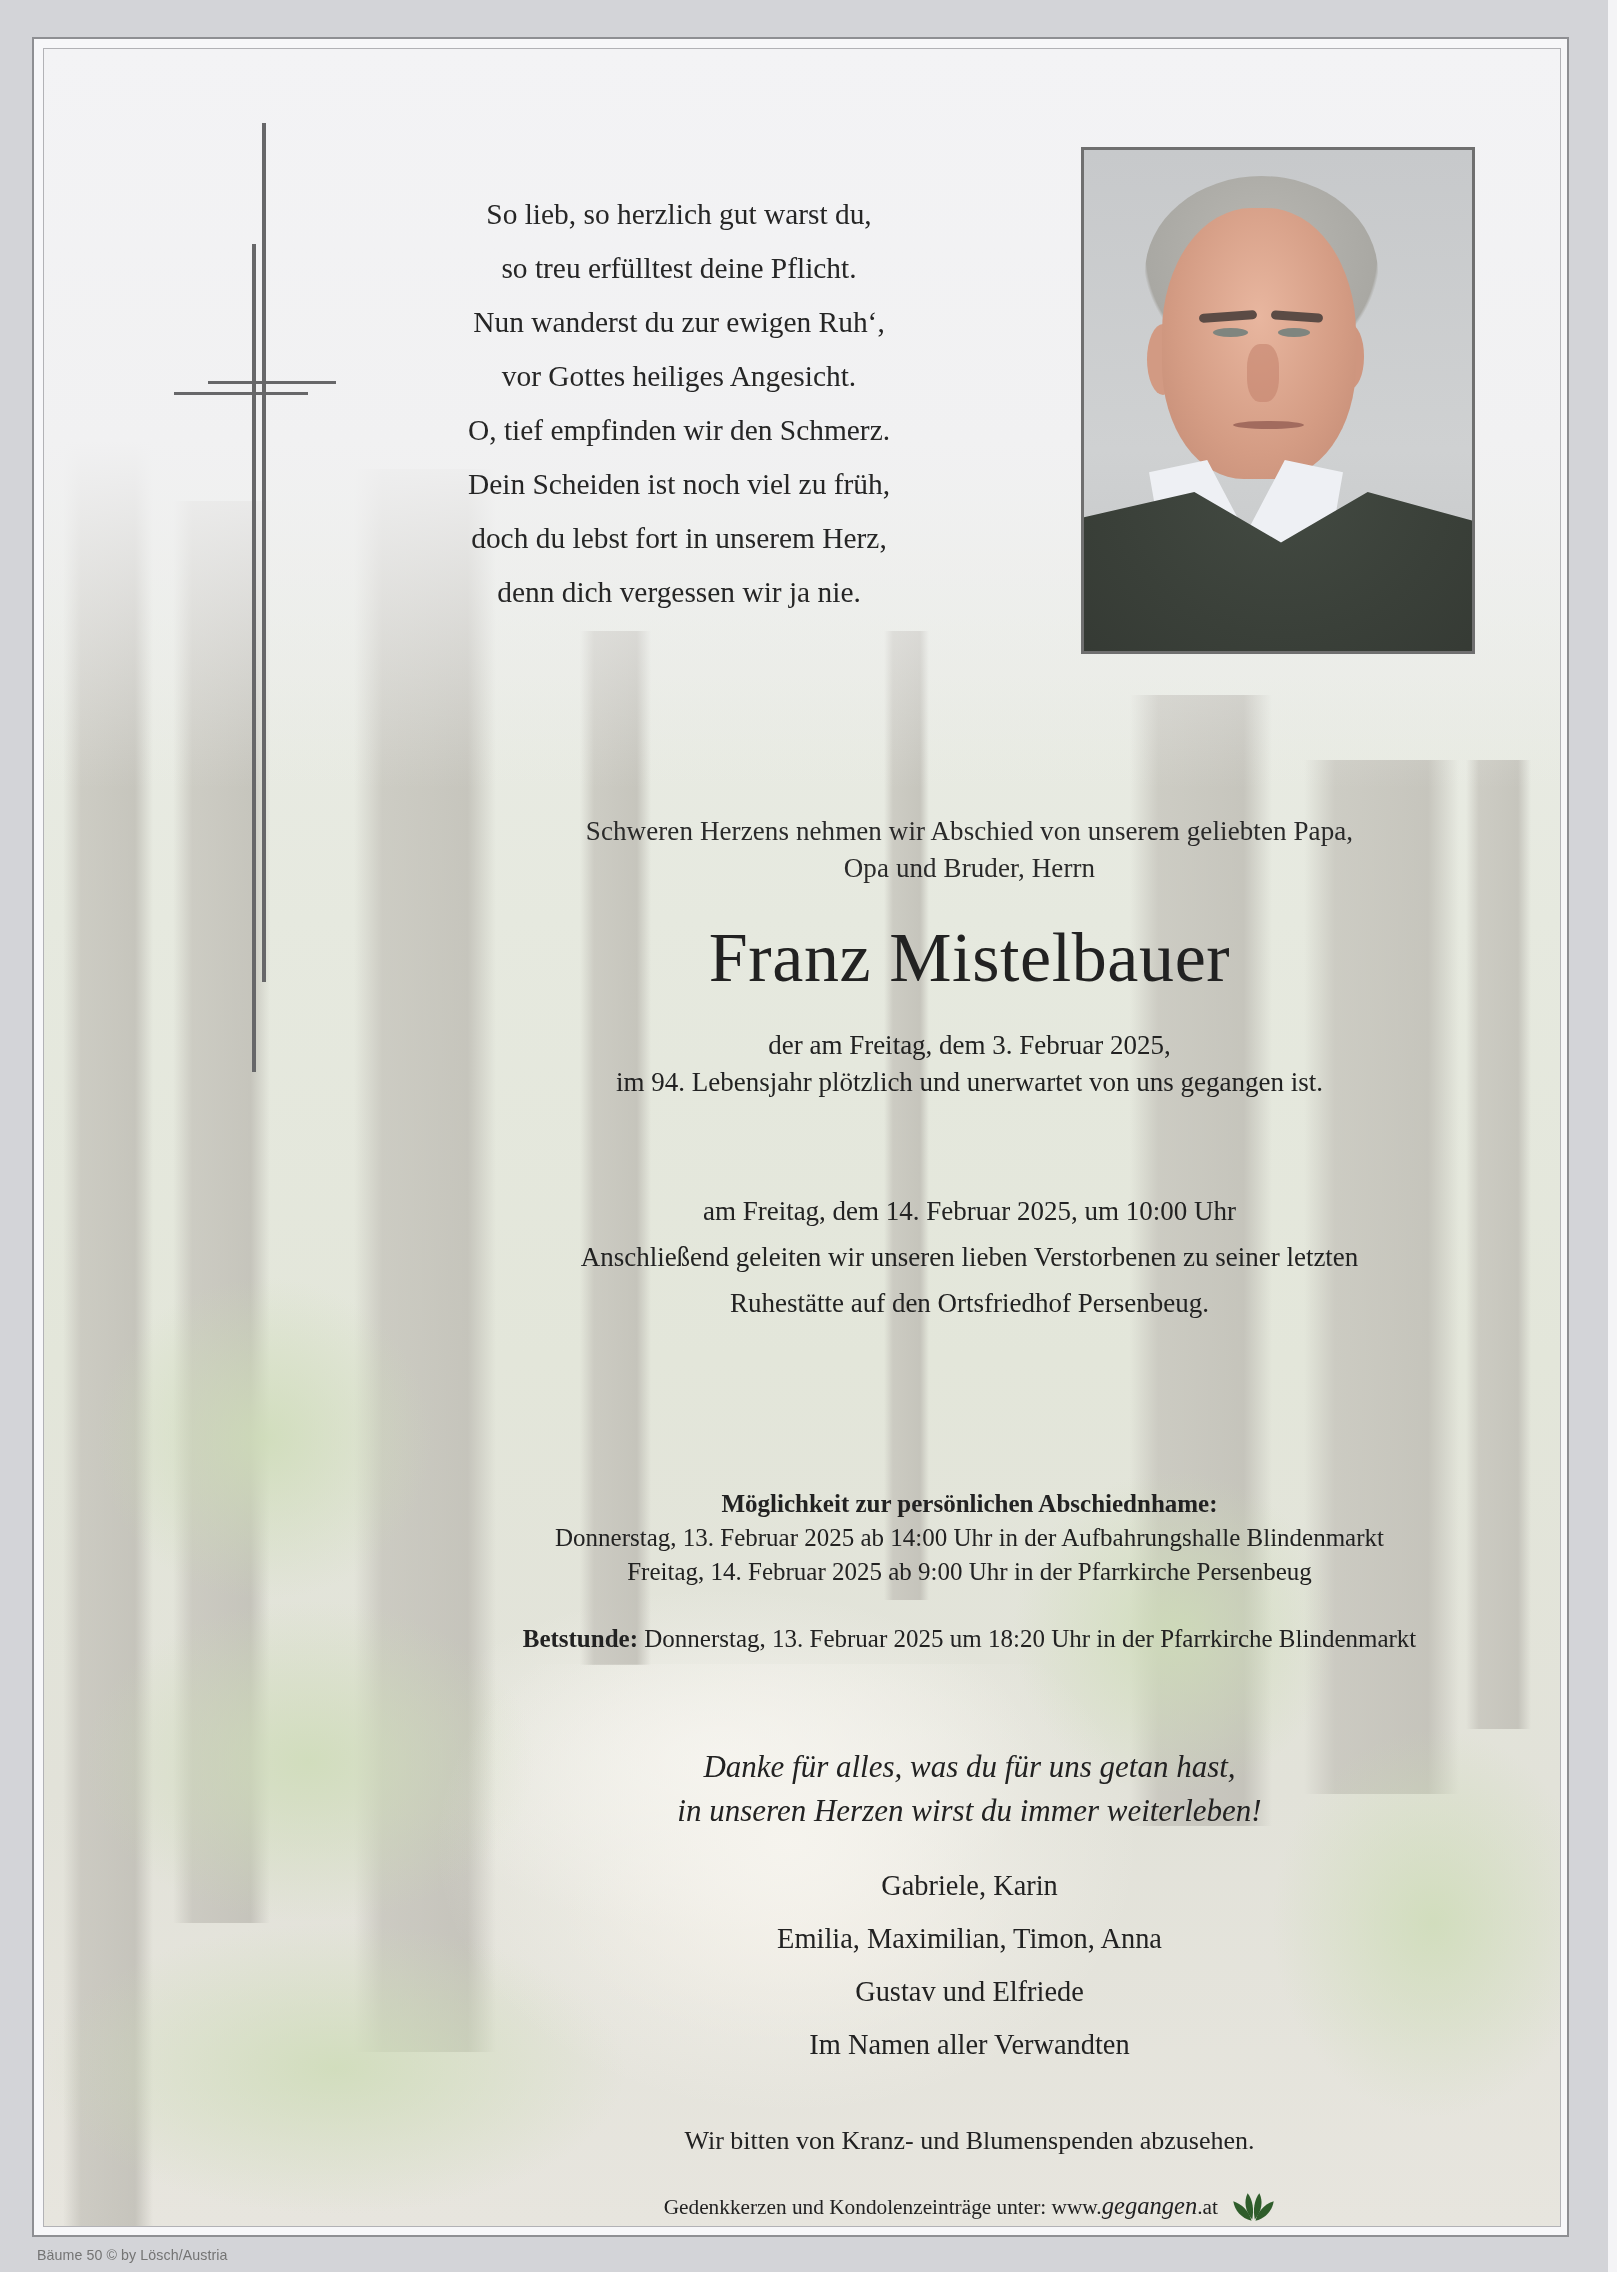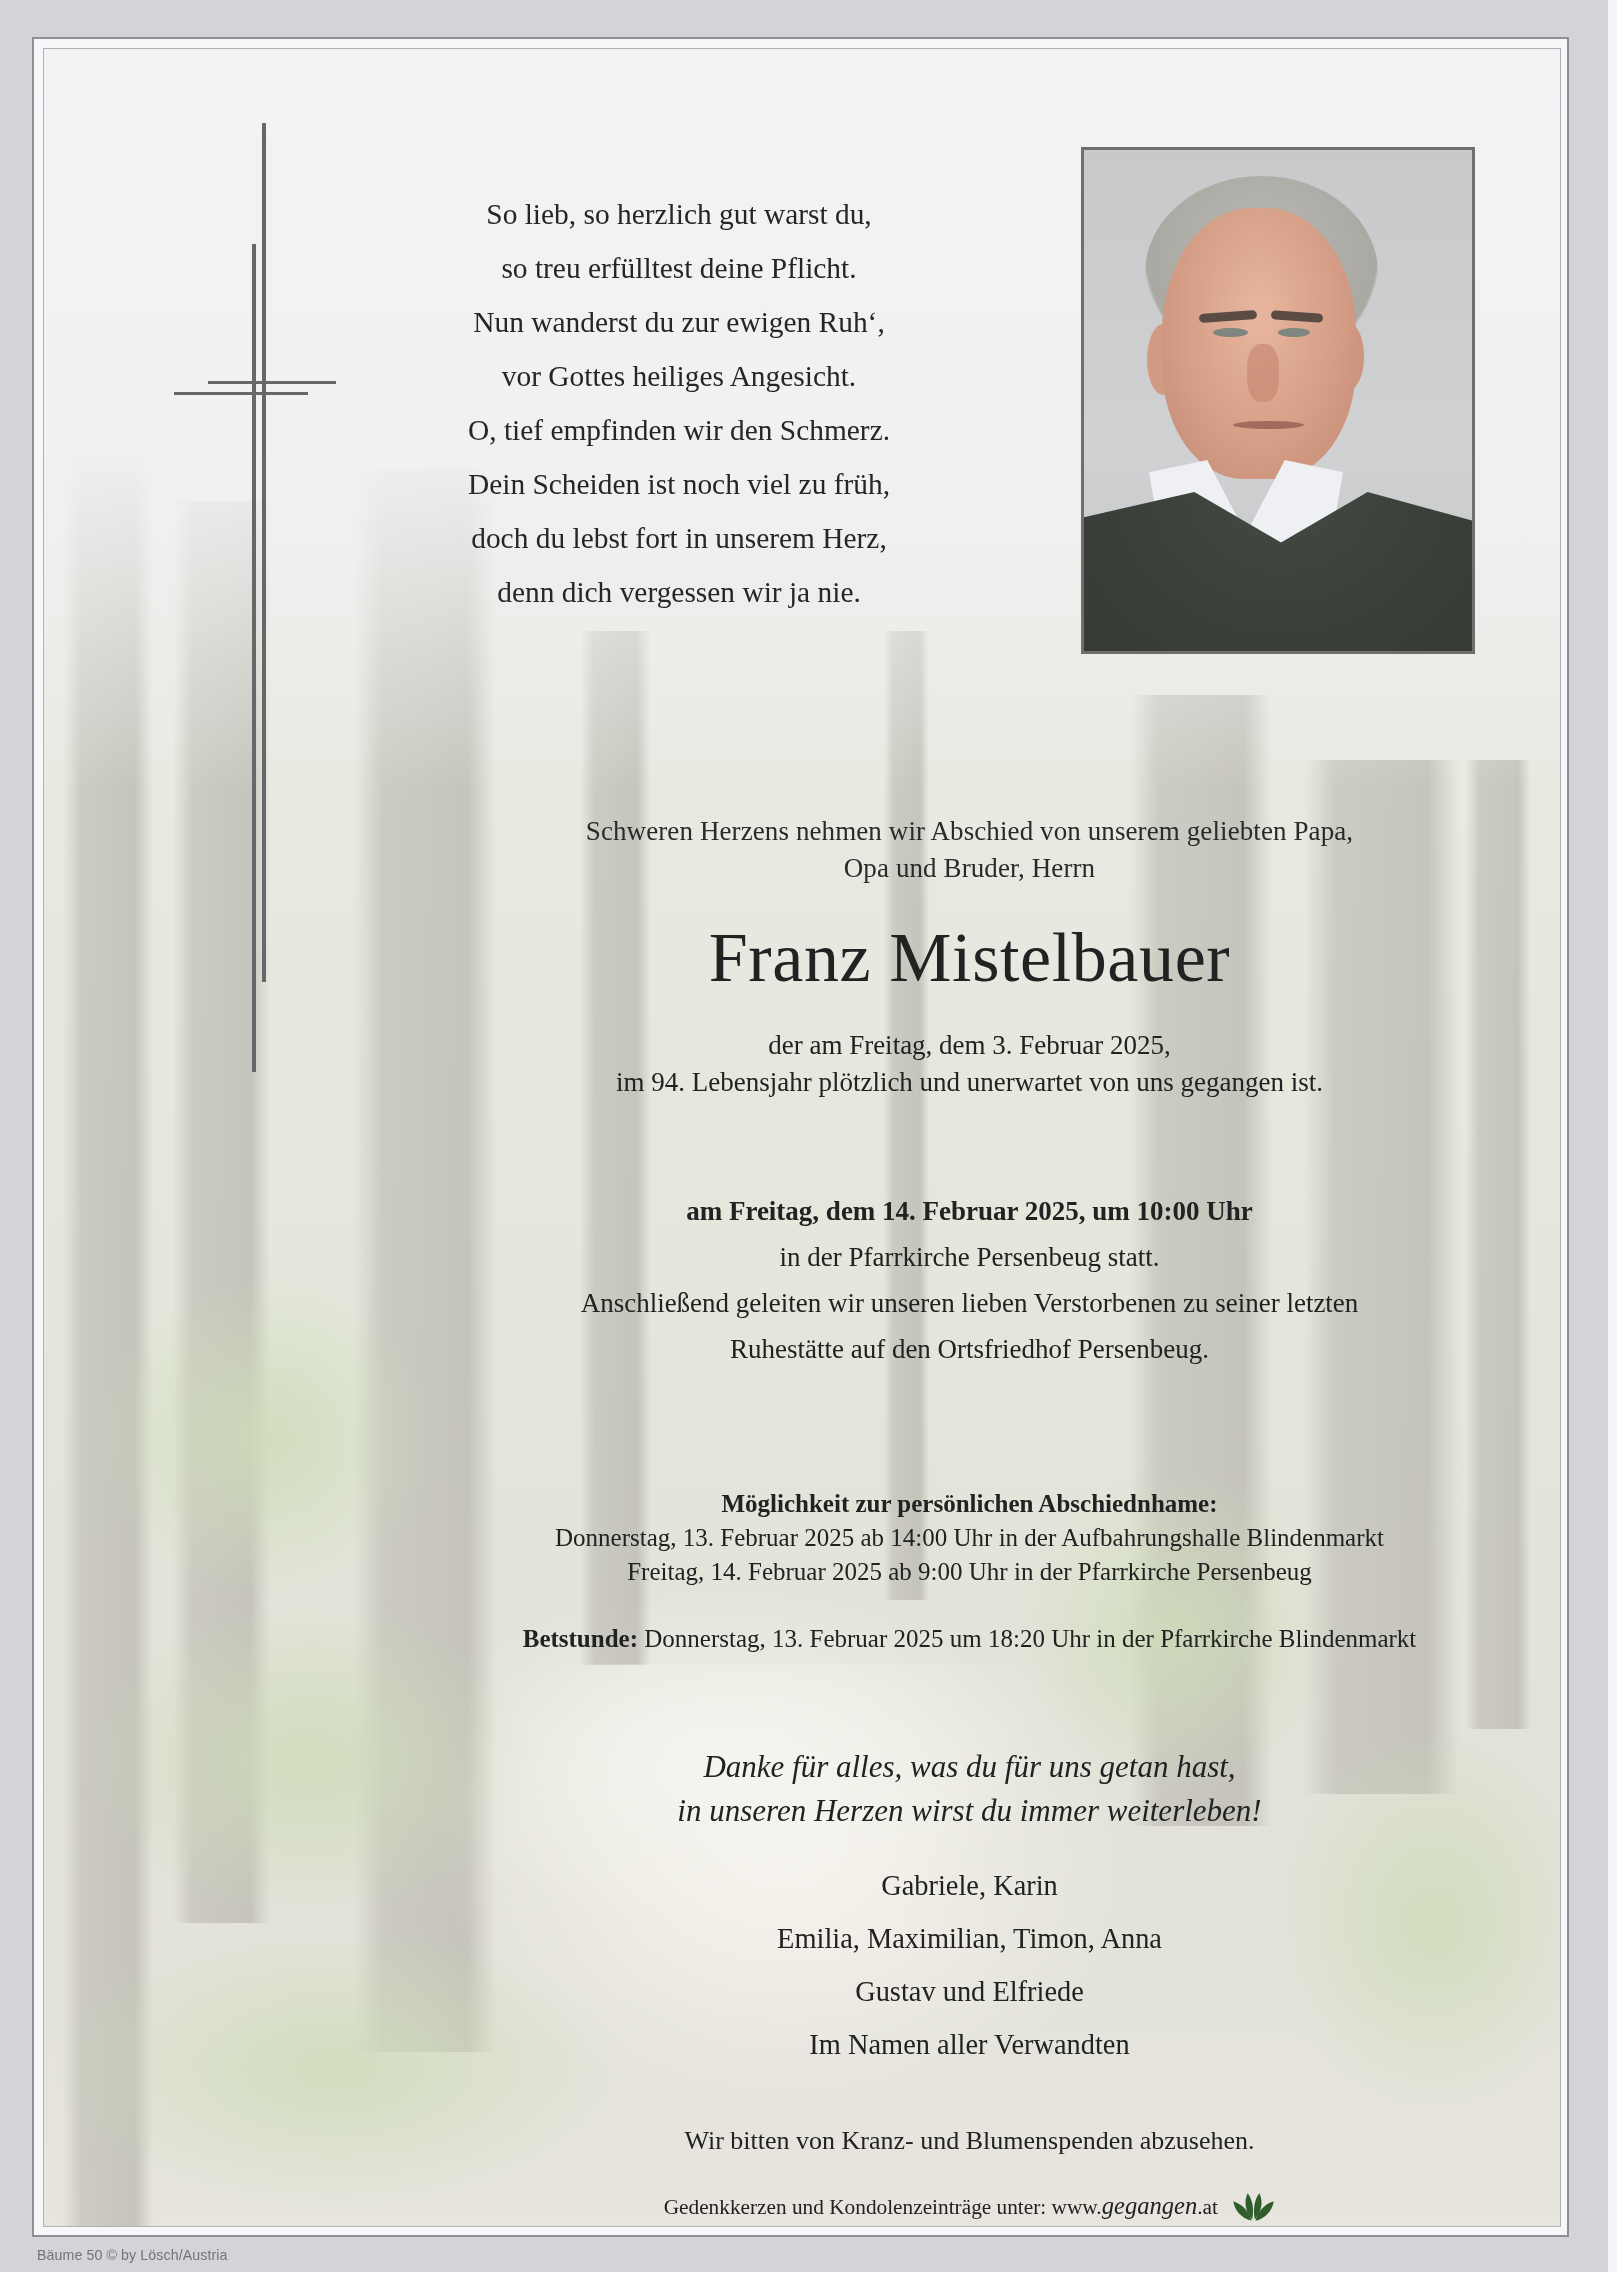--- a/index.html
+++ b/index.html
@@ -64,21 +64,21 @@
   .photo .nose { position:absolute; left:163px; top:194px; width:32px; height:58px; border-radius:40%; background:rgba(196,132,110,0.6); }
   .photo .mouth { position:absolute; left:149px; top:271px; width:71px; height:7.8px; border-radius:50%; background:#a26b5e; }
   .photo .collar { position:absolute; left:65px; top:310px; width:194px; height:123px; background:#eef0f4; clip-path:polygon(0 10%,30% 0,50% 60%,70% 0,100% 10%,90% 100%,10% 100%); }
   .photo .sweater { position:absolute; left:0; top:342px; width:394px; height:168px; background:radial-gradient(ellipse at 50% 0%, #434a42, #3a4039 60%, #353a34); clip-path:polygon(0 15%, 28% 0, 50% 30%, 72% 0, 100% 18%, 100% 100%, 0 100%); }
 
   .text-block { position:absolute; left:388px; width:1163px; text-align:center; color:#222; }
   .intro { top:813px; font-size:27px; line-height:37px; color:#2a2a2a; letter-spacing:0.1px; }
   .name { top:916px; font-size:70px; line-height:84px; color:#222; letter-spacing:0.6px; }
   .died { top:1027px; font-size:27px; line-height:37px; }
   .service { top:1188px; font-size:27px; line-height:46px; }
-  .service .bold { font-weight:bold; }
+  .service .bold { font-weight:normal; }
   .viewing { top:1487px; font-size:25px; line-height:34px; }
   .viewing .heading { font-weight:bold; }
   .prayer { top:1622px; font-size:25px; line-height:34px; }
   .prayer b { font-weight:bold;margin-top:48px; }
   .thanks { top:1745px; font-size:31px; line-height:44px; font-style:italic;text-align:center; }
   .family { top:1859px; font-size:28.4px; line-height:53px;text-align:center; }
   .request { top:2122px; font-size:26px; line-height:37px; }
   .footer { top:2192px; font-size:21.3px; line-height:28.4px; }
   .footer .brand { font-style:italic; font-size:24.6px; }
   .lotus { display:inline-block; width:43px; height:30px; vertical-align:-7.8px; margin-left:9px; }
@@ -159,21 +159,20 @@
 
 <div class="text-block name">Franz Mistelbauer</div>
 
 <div class="text-block died">
   <div>der am Freitag, dem 3. Februar 2025,</div>
   <div>im 94. Lebensjahr plötzlich und unerwartet von uns gegangen ist.</div>
 </div>
 
 <div class="text-block service">
   <div class="bold">am Freitag, dem 14. Februar 2025, um 10:00 Uhr</div>
-  <div>in der Pfarrkirche Persenbeug statt.</div>
   <div>Anschließend geleiten wir unseren lieben Verstorbenen zu seiner letzten</div>
   <div>Ruhestätte auf den Ortsfriedhof Persenbeug.</div>
 </div>
 
 <div class="text-block viewing">
   <div class="heading">Möglichkeit zur persönlichen Abschiednhame:</div>
   <div>Donnerstag, 13. Februar 2025 ab 14:00 Uhr in der Aufbahrungshalle Blindenmarkt</div>
   <div>Freitag, 14. Februar 2025 ab 9:00 Uhr in der Pfarrkirche Persenbeug</div>
 </div>
 

